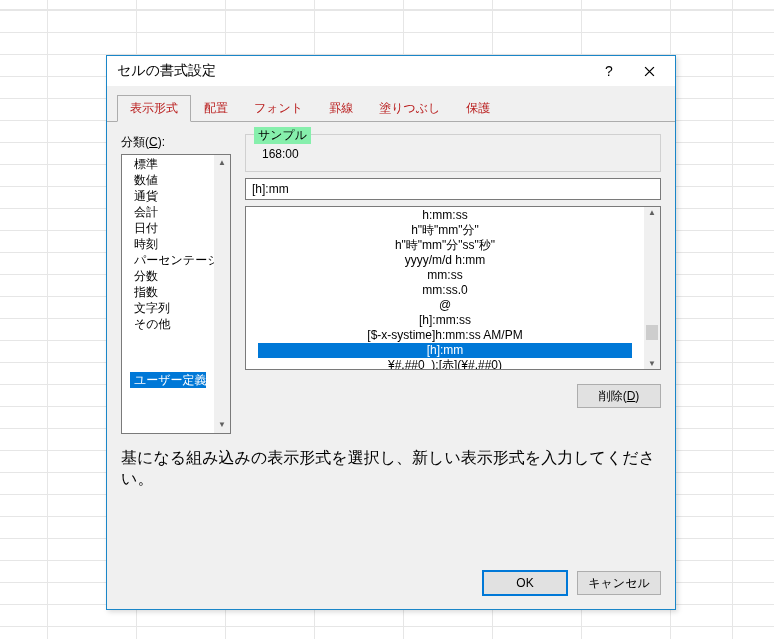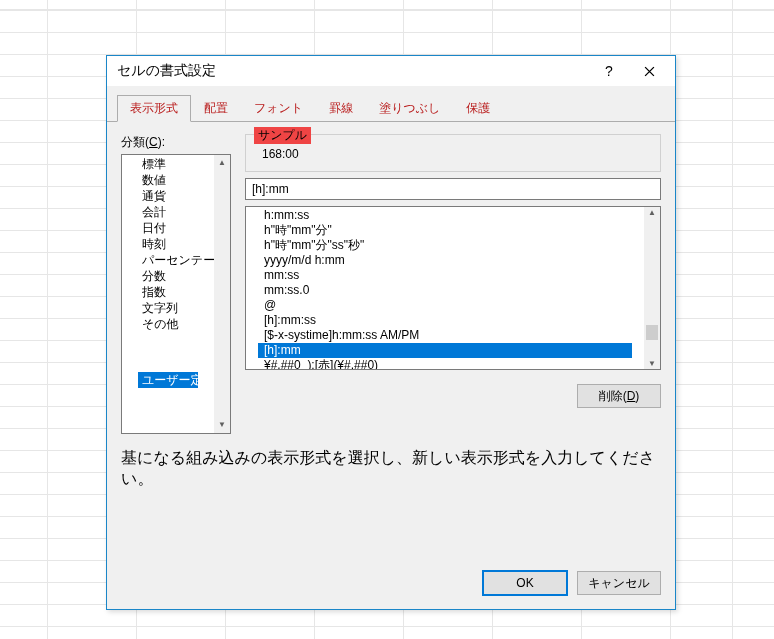--- a/index.html
+++ b/index.html
@@ -99,21 +99,21 @@
   .label-row { margin-bottom: 3px; }
   .underline { text-decoration: underline; }
 
   .listbox {
     flex: 1;
     border: 1px solid #7a7a7a;
     background: #fff;
     display: flex;
     overflow: hidden;
   }
-  .listbox .items { flex: 1; overflow: hidden; padding: 1px 16px; }
+  .listbox .items { flex: 1; overflow: hidden; padding: 1px 8px; }
   .listbox .items .item {
     padding: 0 4px;
     line-height: 16px;
     white-space: nowrap;
   }
   .listbox .items .item.selected {
     background: #0078d7;
     color: #fff;
     margin-top: 40px;
   }
@@ -136,21 +136,21 @@
   }
 
   .sample-box {
     border: 1px solid #d0d0d0;
     padding: 8px 10px 10px 10px;
     position: relative;
   }
   .sample-box .legend {
     position: absolute;
     top: -8px; left: 8px;
-    background: #ef4444;
+    background: #86efac;
     padding: 0 4px;
     font-size: 12px;
   }
   .sample-box .value {
     padding: 4px 6px 0 6px;
   }
 
   .type-input {
     width: 100%;
     border: 1px solid #7a7a7a;
@@ -163,20 +163,21 @@
   .format-list {
     border: 1px solid #7a7a7a;
     background: #fff;
     height: 164px;
     display: flex;
   }
   .format-list .items {
     flex: 1;
     overflow: hidden;
     padding: 1px 12px;
+    text-align: center;
   }
   .format-list .items .item {
     padding: 0 6px;
     line-height: 15px;
     white-space: nowrap;
     font-size: 12px;
   }
   .format-list .items .item.selected {
     background: #0078d7;
     color: #fff;

